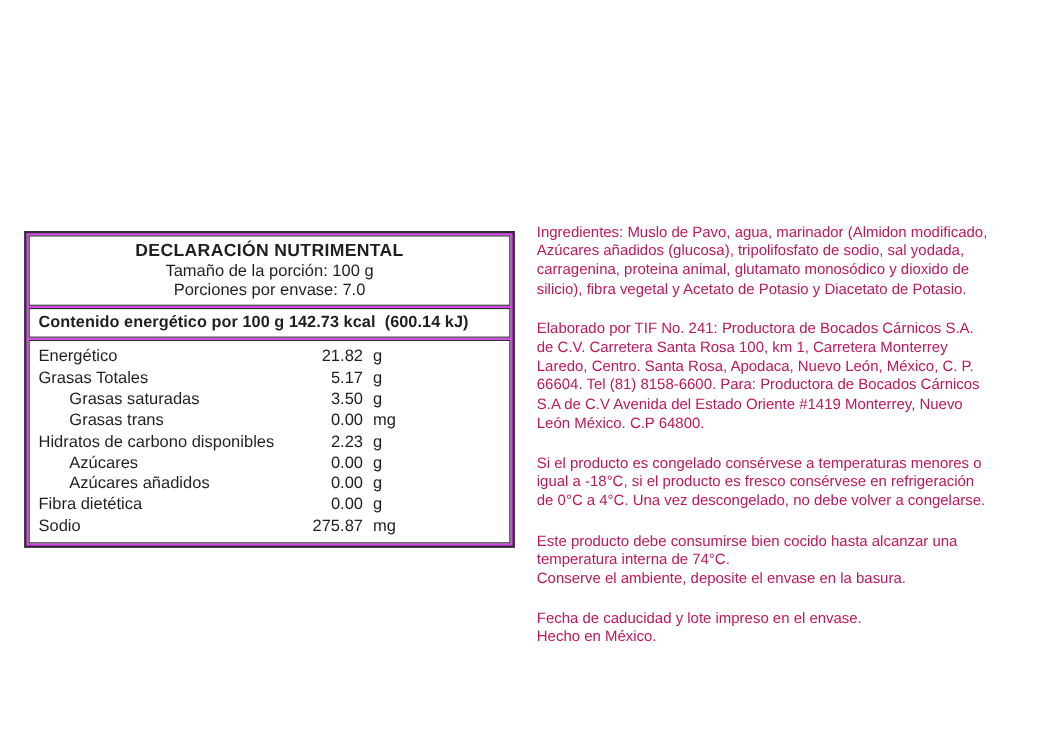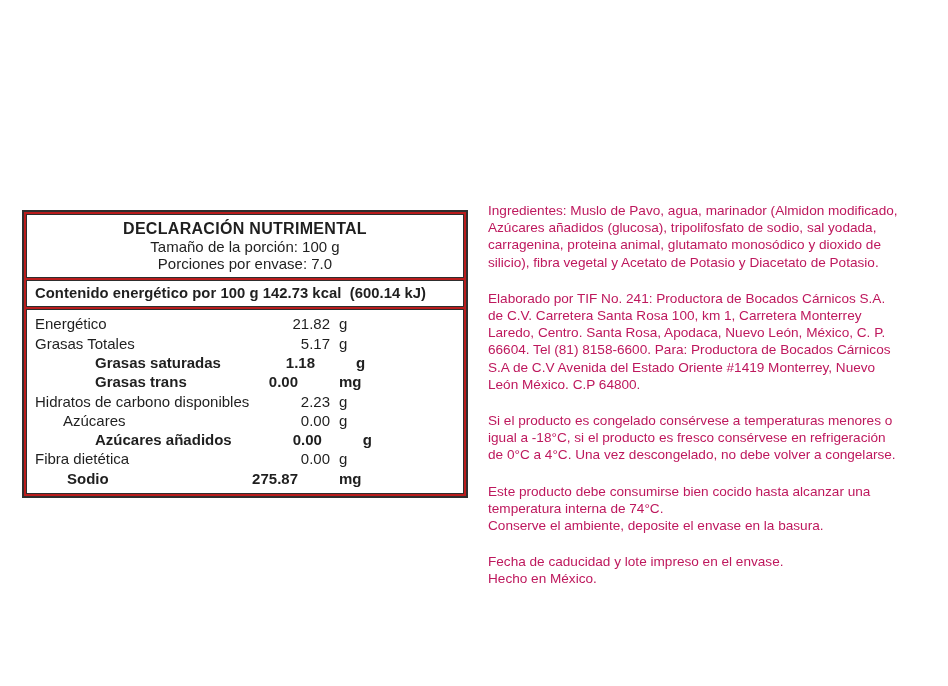--- a/index.html
+++ b/index.html
@@ -6,41 +6,41 @@
   html,body { background:#ffffff; }
   .canvas {
     position:relative; width:948px; height:686px; background:#ffffff;
     font-family:"Liberation Sans","DejaVu Sans",sans-serif;
     color:#1f1f1f; overflow:hidden;
   }
 
   
   .ntable {
     position:absolute; left:22px; top:210px; width:446px;
-    border:2px solid #2e2e2e; padding:2px; background:#b91c1c;
+    border:2px solid #2e2e2e; padding:2px; background:#d946ef;
   }
   .section { border:1.5px solid #2e2e2e; background:#fff; }
   .section + .section { margin-top:2px; }
 
   .sec-header { text-align:center; padding:5px 4px 5px; font-size:15px; line-height:17.2px; }
   .sec-header .title { font-size:16px; font-weight:700; letter-spacing:.3px; line-height:18px; }
   .b { font-weight:700; }
 
   .sec-energy {
     font-weight:700; font-size:14.8px; line-height:16px;
     padding:4px 4px 5px 8px; letter-spacing:.05px; white-space:nowrap;
   }
 
   .sec-body { padding:4px 0 5px; }
   .nrow { display:flex; align-items:baseline; line-height:19.3px; font-size:15px; }
   .nrow .nlabel { flex:1; padding-left:8px; white-space:nowrap; }
   .nrow.indent .nlabel { padding-left:36px; }
   .nrow .nvalue { width:72px; text-align:right; white-space:nowrap; }
   .nrow .nunit  { width:133px; padding-left:9px; white-space:nowrap; }
-  .nrow.b .nlabel, .nrow.b .nvalue, .nrow.b .nunit { font-weight:700;margin-left:32px; }
+  .nrow.b .nlabel, .nrow.b .nvalue, .nrow.b .nunit { font-weight:400; }
 
   
   .infocol {
     position:absolute; left:488px; top:202px; width:456px;
     font-size:13.6px; line-height:17.2px; color:#be185d;
   }
   .para { white-space:pre-line; margin-bottom:19px; }
 </style>
 </head>
 <body>
@@ -66,21 +66,21 @@
       </div>
 
       <div class="nrow">
         <span class="nlabel">Grasas Totales</span>
         <span class="nvalue">5.17</span>
         <span class="nunit">g</span>
       </div>
 
       <div class="nrow indent b">
         <span class="nlabel">Grasas saturadas</span>
-        <span class="nvalue">1.18</span>
+        <span class="nvalue">3.50</span>
         <span class="nunit">g</span>
       </div>
 
       <div class="nrow indent b">
         <span class="nlabel">Grasas trans</span>
         <span class="nvalue">0.00</span>
         <span class="nunit">mg</span>
       </div>
 
       <div class="nrow">

